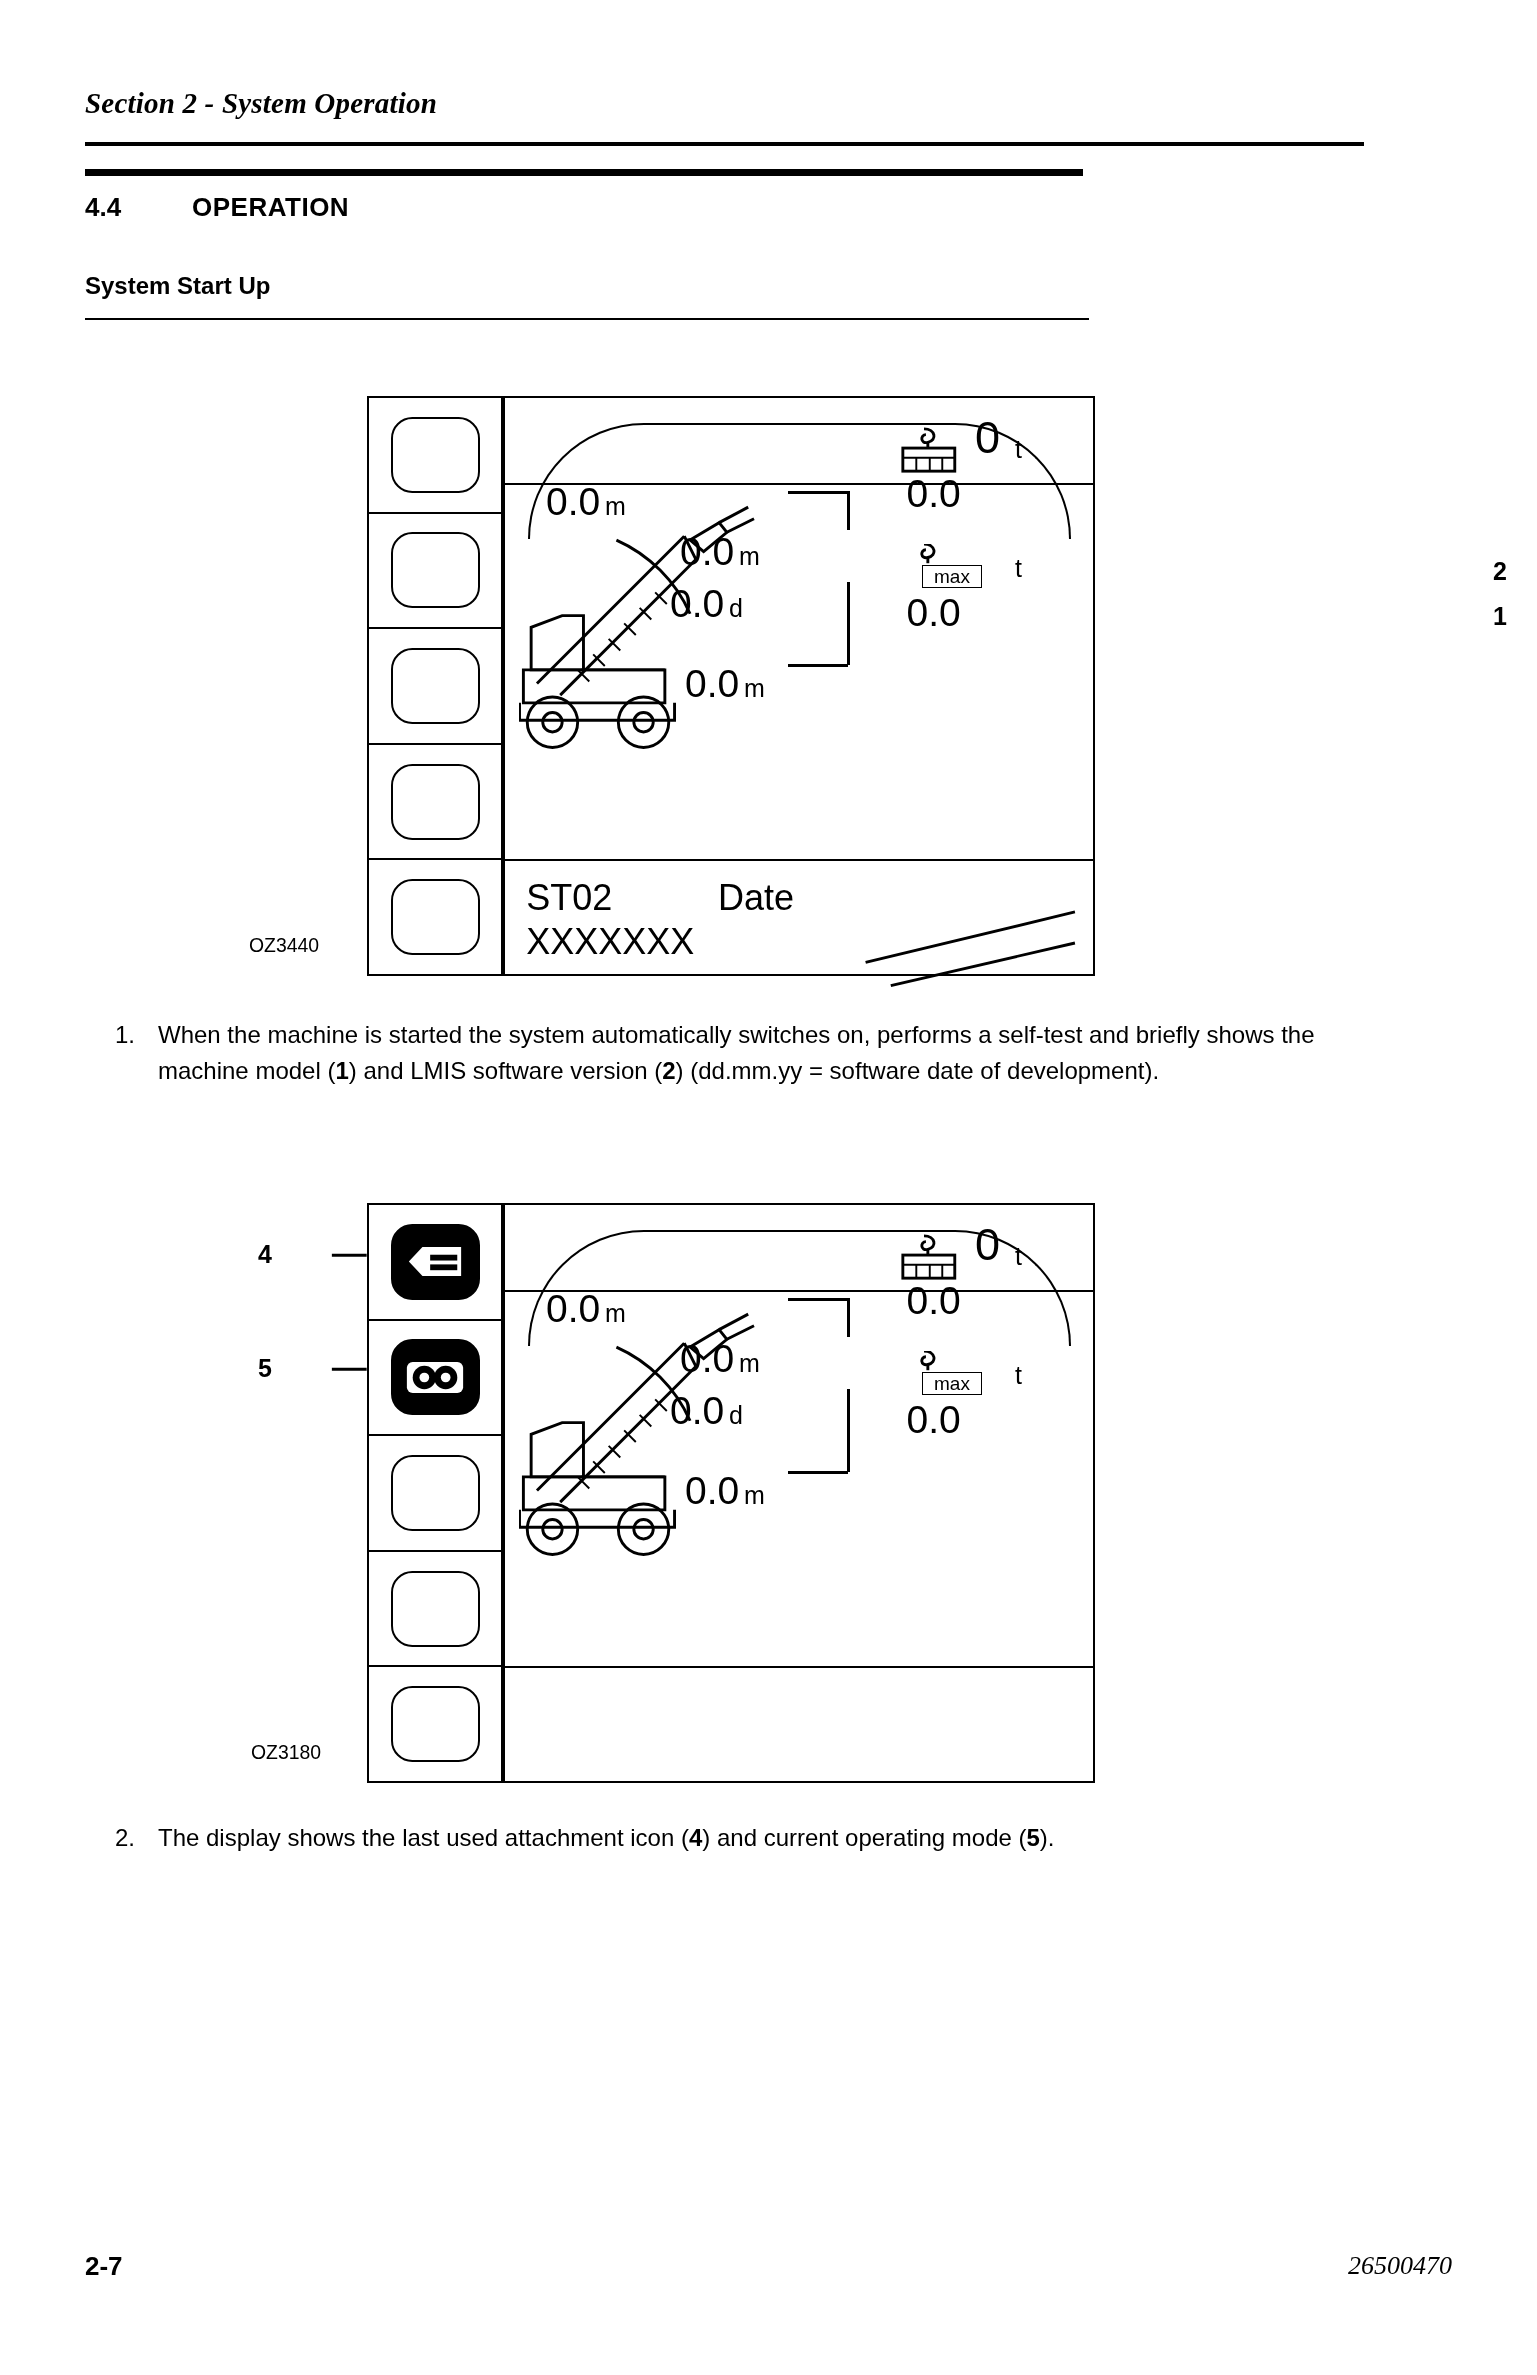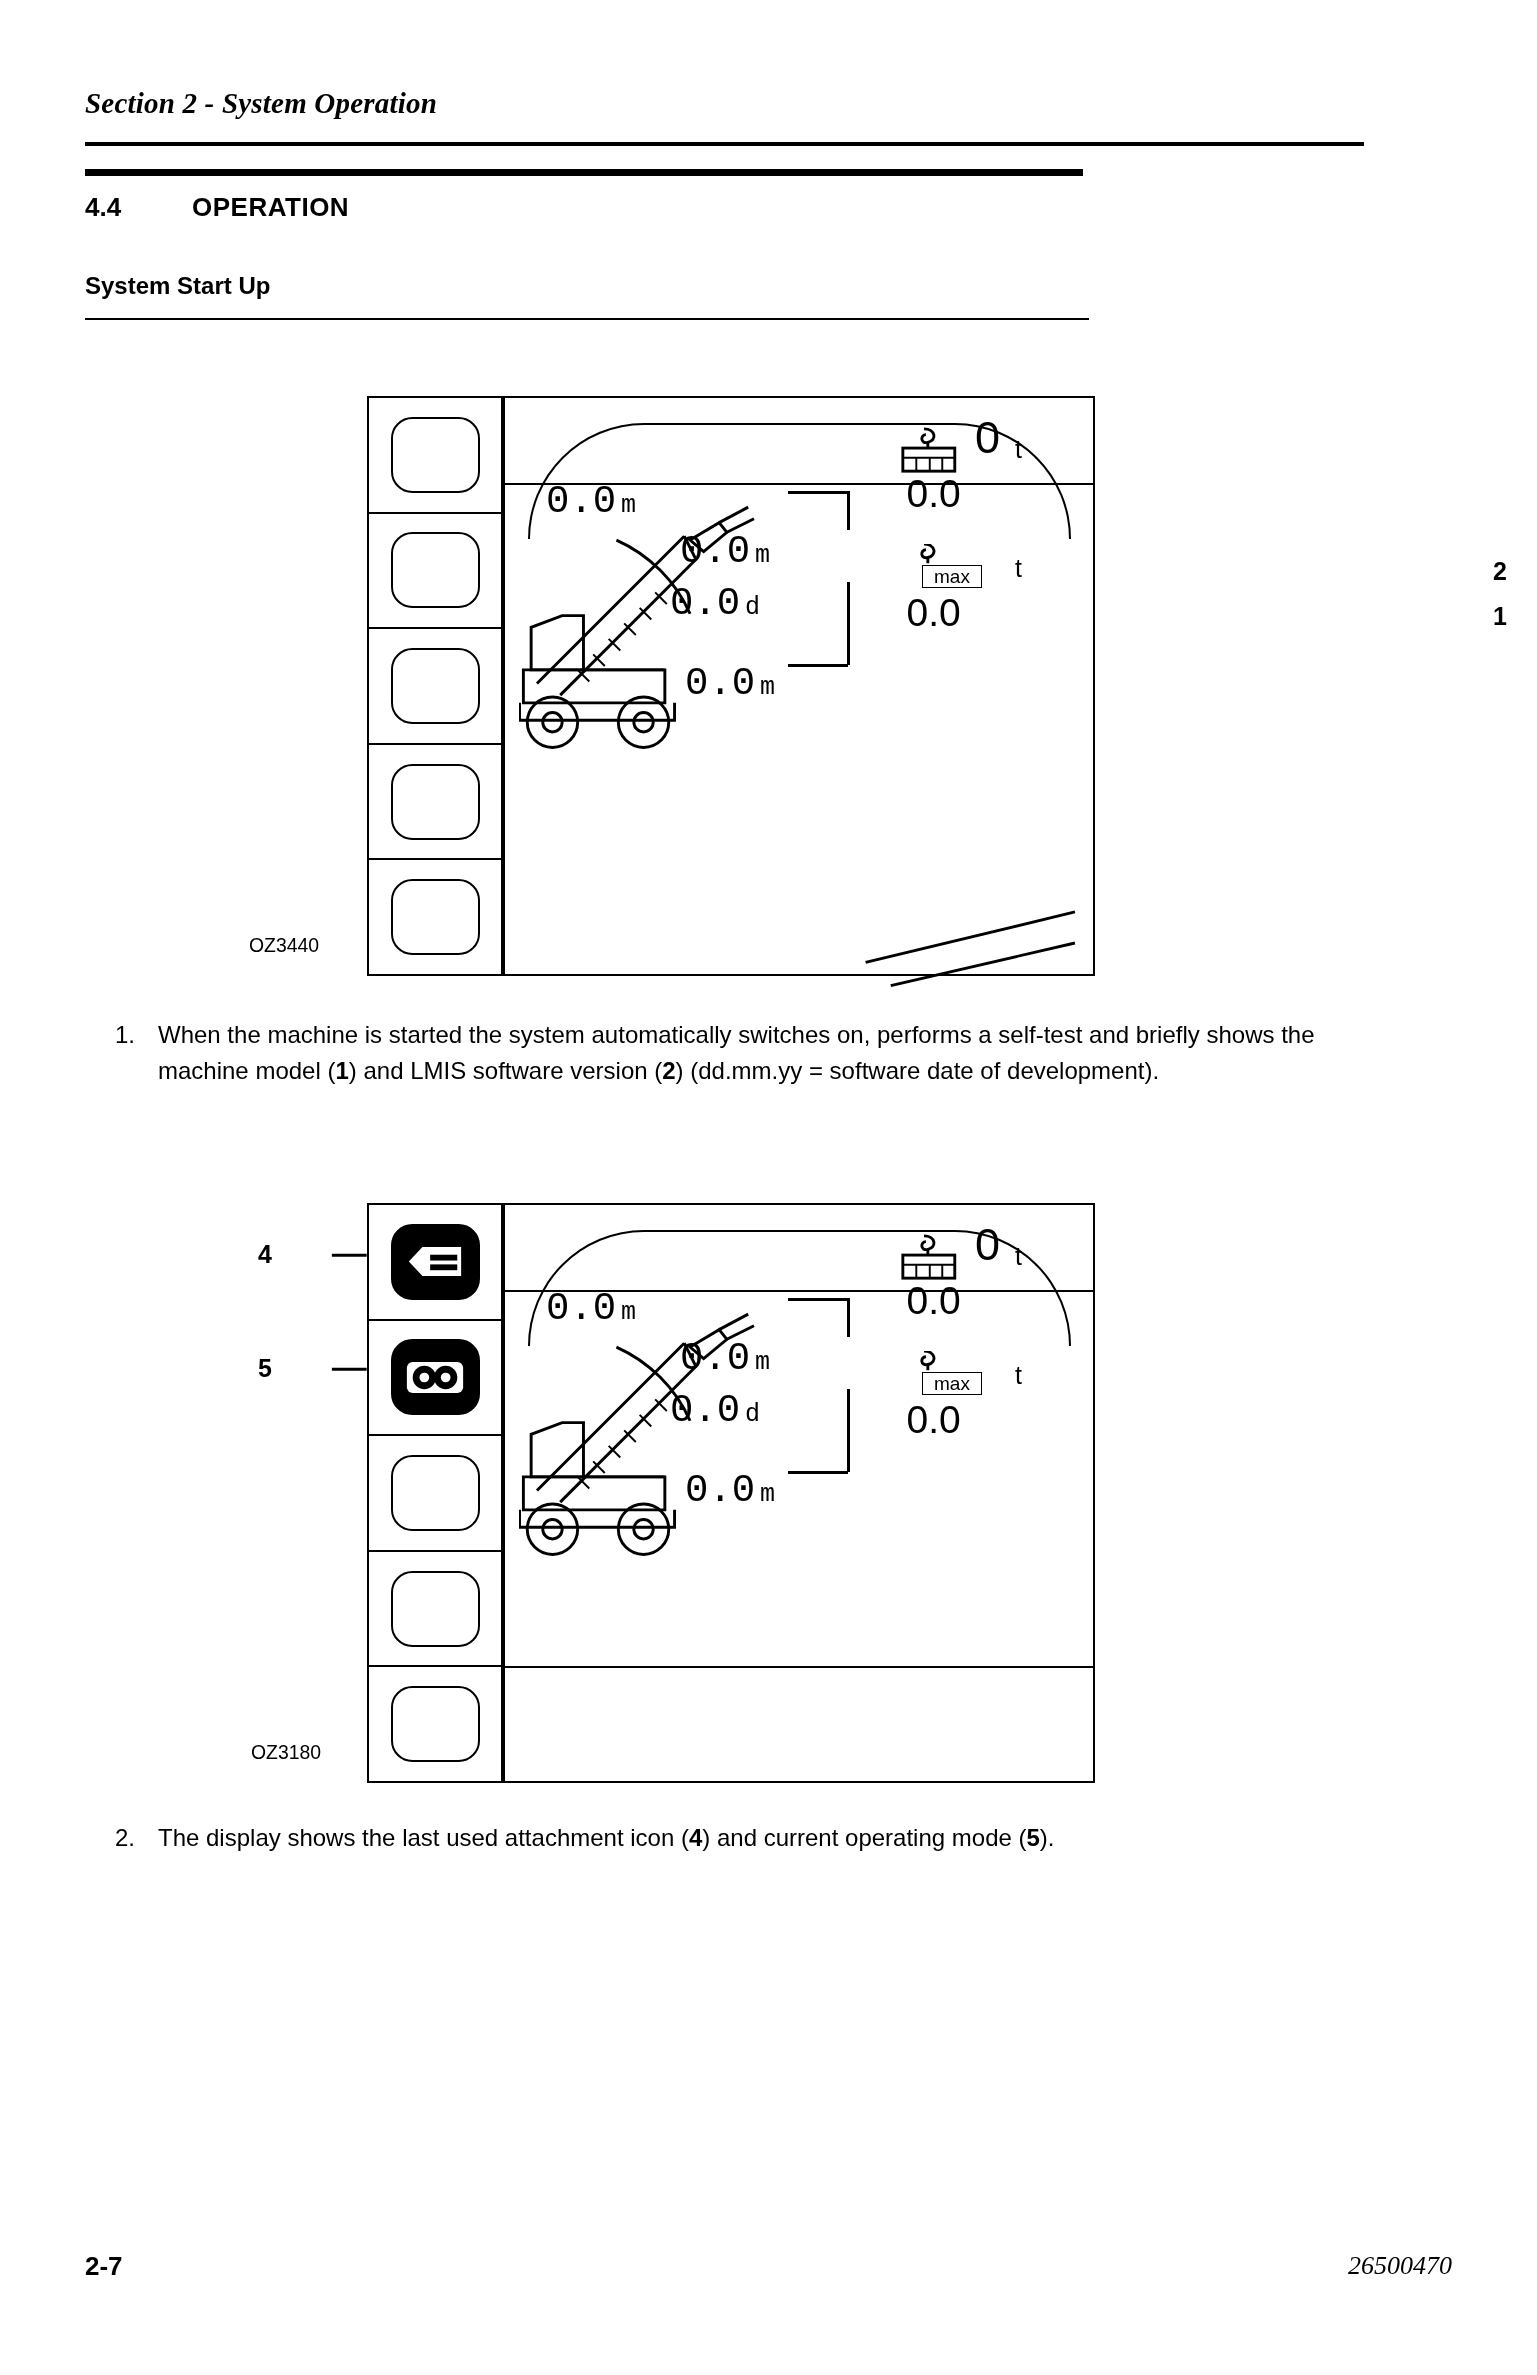--- a/index.html
+++ b/index.html
@@ -196,21 +196,21 @@
   }
   .xxx {
     position: absolute;
     left: 21.3px;
     top: 60px;
     font-size: 36px;
     letter-spacing: 0px;
   }
 
   
-  .rd { position: absolute; font-family: Liberation Mono, monospace; }
+  .rd { position: absolute; font-family: Liberation Sans, sans-serif; }
   .rd .num { font-size: 39px; }
   .rd .unit { font-size: 25px; margin-left: 4.9px; }
 
   .rd-h   { left: 41px;  top: 82px; }
   .rd-r   { left: 175px; top: 132px; }
   .rd-d   { left: 165px; top: 184px; }
   .rd-b   { left: 180px; top: 264px; }
 
   .load-block { position: absolute; left: 386px; top: 27px; }
   .load-block2 { position: absolute; left: 386px; top: 146px; }
@@ -376,20 +376,25 @@
         <div class="load-block2">
           <svg width="116" height="50" viewBox="0 0 120 52">
             <path d="M34 0 C 46 0, 48 12, 38 14 C 30 16, 30 6, 36 6" stroke="#000" stroke-width="3" fill="none"></path>
             <path d="M38 14 L38 20" stroke="#000" stroke-width="3"></path>
           </svg>
           <span class="maxbox">max</span>
           <span class="t-unit">t</span>
           <span class="load-num">0.0</span>
         </div>
 
+        <div class="screen-bottom">
+          <span class="st-code">ST02</span>
+          <span class="date-lbl">Date</span>
+          <span class="xxx">XXXXXXX</span>
+        </div>
       </div>
 
       <div class="fig-code" style="left:-118px; top:538px;">OZ3440</div>
 
       <svg width="320" height="126" style="position:absolute;left:483px;top:483px;overflow:visible;" viewBox="0 0 330 130">
         <path d="M42 110 L232 66" stroke="#000" stroke-width="3" fill="none"></path>
         <path d="M16 86 L232 34" stroke="#000" stroke-width="3" fill="none"></path>
       </svg>
       <div class="leader-num" style="left:1126px; top:161px; position:absolute;">2</div>
       <div class="leader-num" style="left:1126px; top:206px; position:absolute;">1</div>

